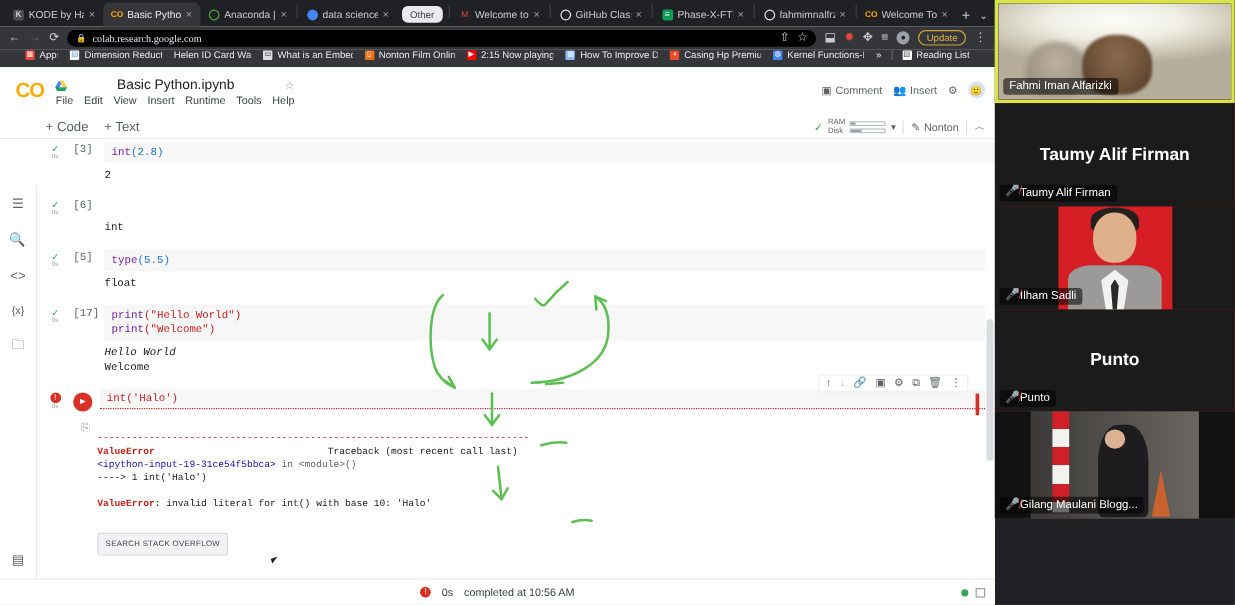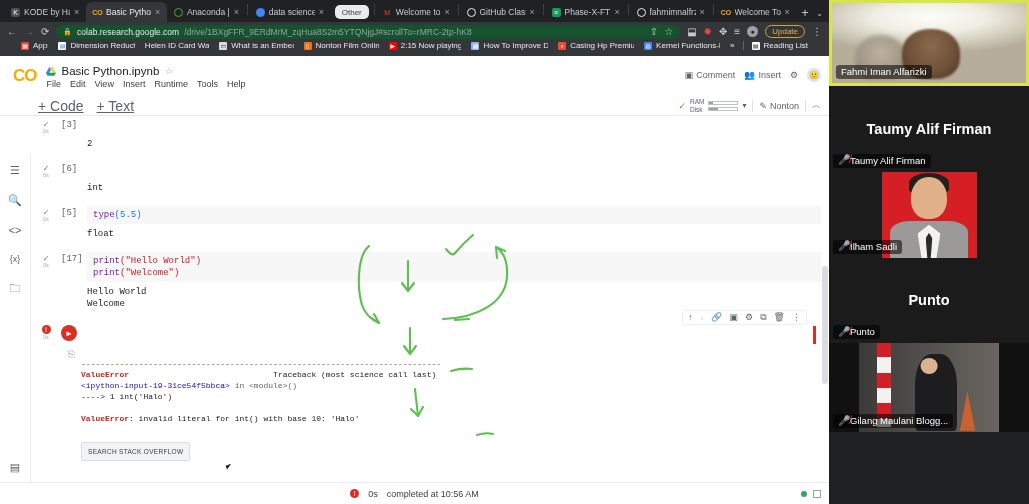--- a/index.html
+++ b/index.html
@@ -35,23 +35,23 @@
     background:#e8eaed; color:#3c4043; border-radius:5px; font-size:8px;
   }
   .tabnew { color:#c9ccce; font-size:12px; margin:0 5px 3px; line-height:1; }
   .tabchev { position:absolute; right:6px; bottom:4px; color:#c9ccce; font-size:8px; }
 
   
   .navbar { height:19px; background:#35363a; display:flex; align-items:center; gap:7px; padding:0 7px; flex:0 0 19px; }
   .navicon { color:#c9ccce; font-size:10px; line-height:1; }
   .navicon.dim { color:#6c7073; }
   .omnibox {
-    flex:1; height:14px; background:#14532d; border-radius:8px;
+    flex:1; height:14px; background:#000000; border-radius:8px;
     display:flex; align-items:center; gap:5px; padding:0 7px;
-    font-size:8.5px; color:#e8eaed; overflow:hidden; white-space:nowrap;
+    font-size:8.5px; color:#e8eaed; overflow:hidden; white-space:nowrap;font-family:Liberation Serif, serif;
   }
   .omnibox .lock { font-size:7px; color:#9aa0a6; }
   .omnibox .host { color:#e8eaed; }
   .omnibox .path { color:#9aa0a6; }
   .omniicons { display:flex; align-items:center; gap:6px; margin-left:auto; }
   .update-pill {
     height:13px; border:1px solid #8ab4f8; color:#e0b44a; border-radius:8px;
     padding:0 6px; font-size:8px; display:flex; align-items:center;
     border-color:#d0a33a;
   }
@@ -63,32 +63,32 @@
   .bm .bmico { width:8px; height:8px; border-radius:1px; flex:0 0 8px; display:flex; align-items:center; justify-content:center; font-size:6px; line-height:1; }
   .bm-spacer { margin-left:auto; display:flex; align-items:center; gap:8px; }
   .bm-sep { width:1px; height:9px; background:#5f6368; }
 
   
   .colab { flex:1; background:#fff; position:relative; display:flex; flex-direction:column; min-height:0; }
 
   .colab-header { height:40px; display:flex; align-items:flex-start; padding:5px 8px 0 8px; position:relative; flex:0 0 40px; }
   .co-logo { font-weight:bold; font-size:17px; color:#f9ab00; letter-spacing:-1px; margin:5px 9px 0 5px; font-family:"Liberation Sans", sans-serif; }
   .title-block { padding-top:4px; }
-  .nb-title-row { display:flex; align-items:center; gap:6px; }
+  .nb-title-row { display:flex; align-items:center; gap:6px;justify-content:space-between; }
   .nb-drive-ico { width:10px; height:9px; }
   .nb-title { font-size:11.5px; color:#202124; }
   .nb-star { color:#9aa0a6; font-size:9px; }
   .menu-row { display:flex; gap:9px; margin-top:2px; padding-left:1px; }
   .menu-row span { font-size:9px; color:#3c4043; }
   .header-right { margin-left:auto; display:flex; align-items:center; gap:9px; padding-top:7px; }
   .hr-item { display:flex; align-items:center; gap:3px; font-size:9px; color:#5f6368; }
   .hr-avatar { width:14px; height:14px; border-radius:50%; background:#d7e3f5; display:flex; align-items:center; justify-content:center; font-size:8px; }
 
   .colab-toolbar { height:20px; display:flex; align-items:center; padding:0 8px 0 38px; border-bottom:1px solid #e8eaed; flex:0 0 20px; position:relative; }
-  .tb-add { font-size:14px; color:#5f6368; margin-right:13px;text-decoration:underline; }
+  .tb-add { font-size:11px; color:#5f6368; margin-right:13px; }
   .tb-right { margin-left:auto; display:flex; align-items:center; gap:6px; }
   .ram-box { display:flex; align-items:center; gap:4px; }
   .ram-check { color:#34a853; font-size:9px; }
   .ram-labels { font-size:6.5px; color:#5f6368; line-height:8px; }
   .ram-bars { display:flex; flex-direction:column; gap:2px; }
   .ram-bar { width:30px; height:4px; border:1px solid #bdc1c6; background:#fff; position:relative; }
   .ram-bar i { position:absolute; left:0; top:0; bottom:0; background:#9aa0a6; display:block; }
   .tb-sep { width:1px; height:12px; background:#e0e0e0; }
   .tb-editing { font-size:9px; color:#5f6368; display:flex; align-items:center; gap:3px; }
 
@@ -273,21 +273,20 @@
       <div class="tabchev">⌄</div>
     </div>
 
     <div class="navbar">
       <span class="navicon">←</span>
       <span class="navicon dim">→</span>
       <span class="navicon">⟳</span>
       <div class="omnibox">
         <span class="lock">🔒</span>
         <span class="host">colab.research.google.com</span>
-          <span class="path">/drive/1BXgFFR_9ERdMrM_zqHua8S2m5YTQNjgJ#scrollTo=rMRC-2tp-hK8</span>
         <span class="omniicons">
           <span class="navicon">⇧</span>
           <span class="navicon">☆</span>
         </span>
       </div>
       <span class="navicon">⬓</span>
       <span class="navicon" style="color:#e8473f;">✹</span>
       <span class="navicon">✥</span>
       <span class="navicon">≡</span>
       <span class="avatarbtn">●</span>
@@ -422,20 +421,21 @@
 
       <div class="nb-scroll">
         <div class="nb-inner">
 
           <div class="cell">
             <div class="cell-gutter">
               <span class="gutter-check">✓</span>
               <span class="gutter-time">0s</span>
             </div>
             <div class="cell-num">[3]</div>
+            <div class="code-area"><span class="k-fn">int</span><span class="k-num">(2.8)</span></div>
           </div>
           <div class="outrow">
             <div class="out-gutter"></div>
             <div class="out-area">2</div>
           </div>
 
           <div class="cell" style="margin-top:8px;">
             <div class="cell-gutter">
               <span class="gutter-check">✓</span>
               <span class="gutter-time">0s</span>
@@ -467,21 +467,21 @@
             </div>
             <div class="cell-num">[17]</div>
             <div class="code-area">
                 <div><span class="k-fn">print</span><span class="k-str">("Hello World")</span></div>
                 <div><span class="k-fn">print</span><span class="k-str">("Welcome")</span></div>
               </div>
           </div>
           <div class="outrow">
             <div class="out-gutter"></div>
             <div>
-              <div class="out-area" style="padding-bottom:0;">Hello World</div>
+              <div class="out-area" style="padding-bottom:0;font-style:italic;">Hello World</div>
               <div class="out-area" style="padding-top:0;">Welcome</div>
             </div>
           </div>
 
           <div class="errcell" style="margin-top:10px;">
             <div class="cell-tools">
               <span>↑</span>
               <span class="dim">↓</span>
               <span>🔗</span>
               <span>▣</span>
@@ -493,29 +493,30 @@
             <div class="redbar"></div>
 
             <div class="cell" style="padding-top:0;">
               <div class="cell-gutter">
                 <span class="gutter-err">!</span>
                 <span class="gutter-time">0s</span>
               </div>
               <div class="cell-num" style="width:22px;flex:0 0 22px;">
                 <div class="run-btn">▶</div>
               </div>
+              <div class="code-err">int('Halo')</div>
             </div>
 
             <div class="outrow" style="margin-top:4px;">
               <div class="out-gutter" style="width:50px;flex:0 0 50px;">
                 <span class="out-copy">⎘</span>
               </div>
               <div class="tb-wrap">
 <span class="tb-dash">---------------------------------------------------------------------------</span>
-<span class="tb-err">ValueError</span><span style="color:#202124;">                              </span><span>Traceback (most science call last)</span>
+<span class="tb-err">ValueError</span><span style="color:#202124;">                              </span><span>Traceback (most recent call last)</span>
 <span class="tb-link">&lt;ipython-input-19-31ce54f5bbca&gt;</span><span class="tb-gray"> in </span><span class="tb-gray">&lt;module&gt;()</span>
 <span>----&gt; 1 int('Halo')</span>
 
 <span class="tb-err">ValueError</span><span>: invalid literal for int() with base 10: 'Halo'</span>
                 <div><span class="sof-btn">SEARCH STACK OVERFLOW</span></div>
               </div>
             </div>
           </div>
 
         </div>

